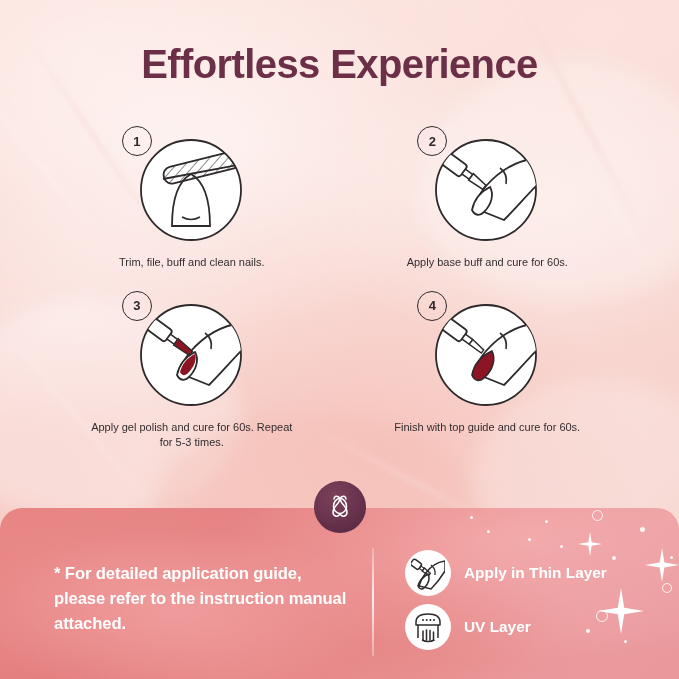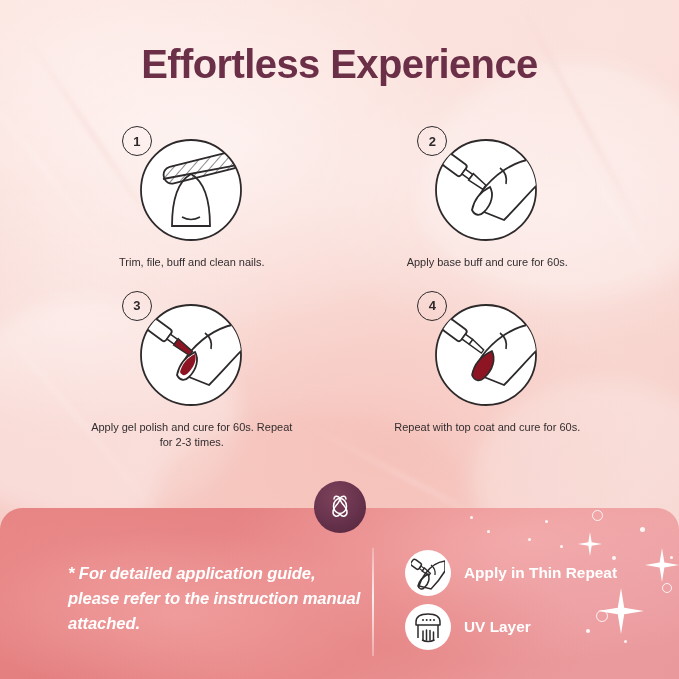--- a/index.html
+++ b/index.html
@@ -161,30 +161,29 @@
     border-radius: 50%;
     background: radial-gradient(70% 70% at 40% 30%, #7b4159 0%, #6d3650 55%, #5d2c44 100%);
     display: flex;
     align-items: center;
     justify-content: center;
     z-index: 6;
   }
 
   .disclaimer {
     position: absolute;
-    left: 68px;
+    left: 54px;
     top: 562px;
     width: 295px;
     color: #ffffff;
     font-size: 16.6px;
     font-weight: bold;
     line-height: 1.50;
     letter-spacing: -0.1px;
     z-index: 5;
-    font-style: italic;
   }
 
   .divider {
     position: absolute;
     left: 372px;
     top: 548px;
     width: 1.6px;
     height: 108px;
     background: linear-gradient(180deg, rgba(255,255,255,.25) 0%, rgba(255,255,255,.85) 45%, rgba(255,255,255,.3) 100%);
     z-index: 5;
@@ -330,21 +329,21 @@
             <path d="M38 72 C40 62, 46 54, 56 49 C60 56, 58 66, 50 74 C46 78, 41 78, 38 72 Z" fill="#ffffff" stroke="#2e2a2b" stroke-width="1.8"></path>
             <path d="M41 69 C43 61, 48 55, 56 51 C58 57, 55 64, 49 70 C46 73, 43 73, 41 69 Z" fill="#8d1422"></path>
             <g transform="rotate(36 30 40)">
               <rect x="4" y="28" width="22" height="14" rx="3" fill="#ffffff" stroke="#2e2a2b" stroke-width="1.8"></rect>
               <rect x="26" y="32" width="9" height="6" fill="#ffffff" stroke="#2e2a2b" stroke-width="1.5"></rect>
               <path d="M35 31 L54 33 L54 38 L35 39 Z" fill="#8d1422" stroke="#2e2a2b" stroke-width="1.4"></path>
             </g>
           </g>
         </svg>
       </div>
-      <div class="caption">Apply gel polish and cure for 60s. Repeat for 2-3 times.</div>
+      <div class="caption">Apply gel polish and cure for 60s. Repeat for 5-3 times.</div>
     </div>
 
     <div class="step">
       <div class="step-art">
         <div class="badge">4</div>
         <svg class="art-circle" viewBox="0 0 104 104">
           <defs>
               <clipPath id="c4">
                 <circle cx="52" cy="52" r="50"></circle>
               </clipPath>
@@ -355,21 +354,21 @@
             <path d="M66 30 Q74 36 72 46" fill="none" stroke="#2e2a2b" stroke-width="1.6"></path>
             <path d="M38 72 C40 61, 47 53, 58 48 C62 56, 59 67, 50 75 C46 79, 40 78, 38 72 Z" fill="#8d1422" stroke="#2e2a2b" stroke-width="1.6"></path>
             <g transform="rotate(36 30 40)">
               <rect x="4" y="28" width="22" height="14" rx="3" fill="#ffffff" stroke="#2e2a2b" stroke-width="1.8"></rect>
               <rect x="26" y="32" width="9" height="6" fill="#ffffff" stroke="#2e2a2b" stroke-width="1.5"></rect>
               <path d="M35 32 L50 34 L50 38 L35 38 Z" fill="#ffffff" stroke="#2e2a2b" stroke-width="1.4"></path>
             </g>
           </g>
         </svg>
       </div>
-      <div class="caption">Repeat with top coat and cure for 60s.</div>
+      <div class="caption">Finish with top guide and cure for 60s.</div>
     </div>
 
   </div>
 
   <div class="banner">
     <div class="banner-wash"></div>
   </div>
 
   <div class="spark" style="left:645px; top:548px; width:34px; height:34px; clip-path:polygon(50% 0%,57% 43%,100% 50%,57% 57%,50% 100%,43% 57%,0% 50%,43% 43%);"></div>
   <div class="spark" style="left:598px; top:588px; width:46px; height:46px; clip-path:polygon(50% 0%,57% 43%,100% 50%,57% 57%,50% 100%,43% 57%,0% 50%,43% 43%);"></div>
@@ -408,21 +407,21 @@
           <path d="M34 5 C26 6, 19 11, 14 18 C11 22, 9 26, 8 30 L20 33 C26 27, 31 20, 34 15 Z" fill="none" stroke="#2e2a2b" stroke-width="1.5"></path>
           <path d="M20 9 Q25 13 24 19" fill="none" stroke="#2e2a2b" stroke-width="1.3"></path>
           <path d="M7 30 C8 25, 12 21, 17 18 C19 22, 18 28, 13 32 C11 34, 8 33, 7 30 Z" fill="none" stroke="#2e2a2b" stroke-width="1.5"></path>
           <g transform="rotate(36 9 13)">
             <rect x="-2" y="8" width="10" height="7" rx="2" fill="none" stroke="#2e2a2b" stroke-width="1.5"></rect>
             <rect x="8" y="10" width="4" height="3" fill="none" stroke="#2e2a2b" stroke-width="1.2"></rect>
             <path d="M12 9.5 L20 10.5 L20 13 L12 13.5 Z" fill="none" stroke="#2e2a2b" stroke-width="1.3"></path>
           </g>
         </svg>
       </div>
-      <div class="feature-label">Apply in Thin Repeat</div>
+      <div class="feature-label">Apply in Thin Layer</div>
     </div>
 
     <div class="feature">
       <div class="feature-icon">
         <svg width="32" height="32" viewBox="0 0 32 32">
           <path d="M4 11 C4 6, 8 3, 16 3 C24 3, 28 6, 28 11 L28 14 L4 14 Z" fill="none" stroke="#2e2a2b" stroke-width="1.5" stroke-linejoin="round"></path>
           <circle cx="11" cy="9" r="1" fill="#2e2a2b"></circle>
           <circle cx="14.7" cy="9" r="1" fill="#2e2a2b"></circle>
           <circle cx="18.4" cy="9" r="1" fill="#2e2a2b"></circle>
           <circle cx="22" cy="9" r="1" fill="#2e2a2b"></circle>

